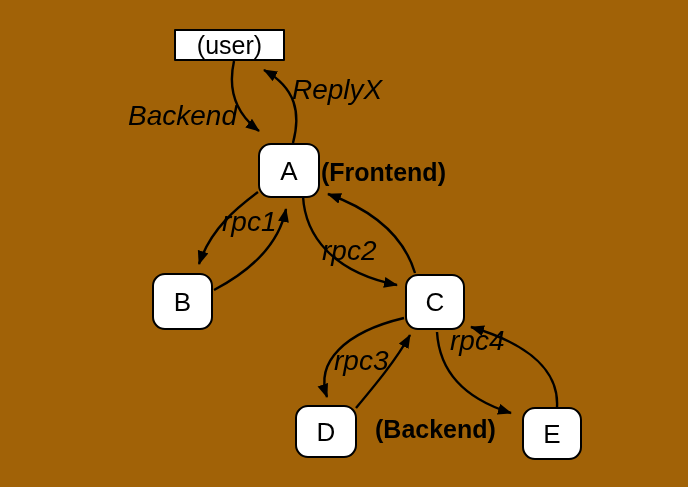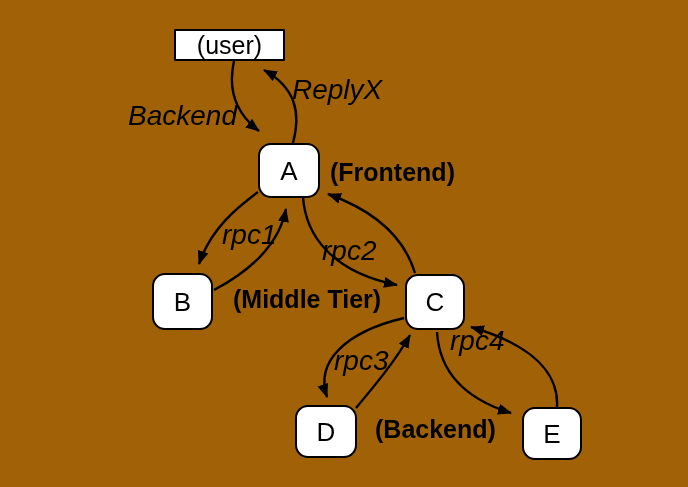--- a/index.html
+++ b/index.html
@@ -96,24 +96,23 @@
   </div>
 
   <div class="node rounded" style="left:295px; top:405px; width:62px; height:53px;">
     <span>D</span>
   </div>
 
   <div class="node rounded" style="left:522px; top:407px; width:60px; height:53px;">
     <span>E</span>
   </div>
 
-  <div class="tier-label" style="left:330px; top:160px;">(Frontend)</div>
-  <div class="tier-label" style="left:233px; top:287px;">(Middle Tier)</div>
+  <div class="tier-label" style="left:321px; top:160px;">(Frontend)</div>
   <div class="tier-label" style="left:375px; top:417px;">(Backend)</div>
 
   <div class="edge-label" style="left:128px; top:102px;">Backend</div>
   <div class="edge-label" style="left:292px; top:76px;">ReplyX</div>
-  <div class="edge-label" style="left:222px; top:221px;">rpc1</div>
+  <div class="edge-label" style="left:222px; top:208px;">rpc1</div>
   <div class="edge-label" style="left:322px; top:237px;text-align:right;">rpc2</div>
   <div class="edge-label" style="left:334px; top:347px;">rpc3</div>
   <div class="edge-label" style="left:450px; top:327px;">rpc4</div>
 
 </div>
 
 </body></html>

